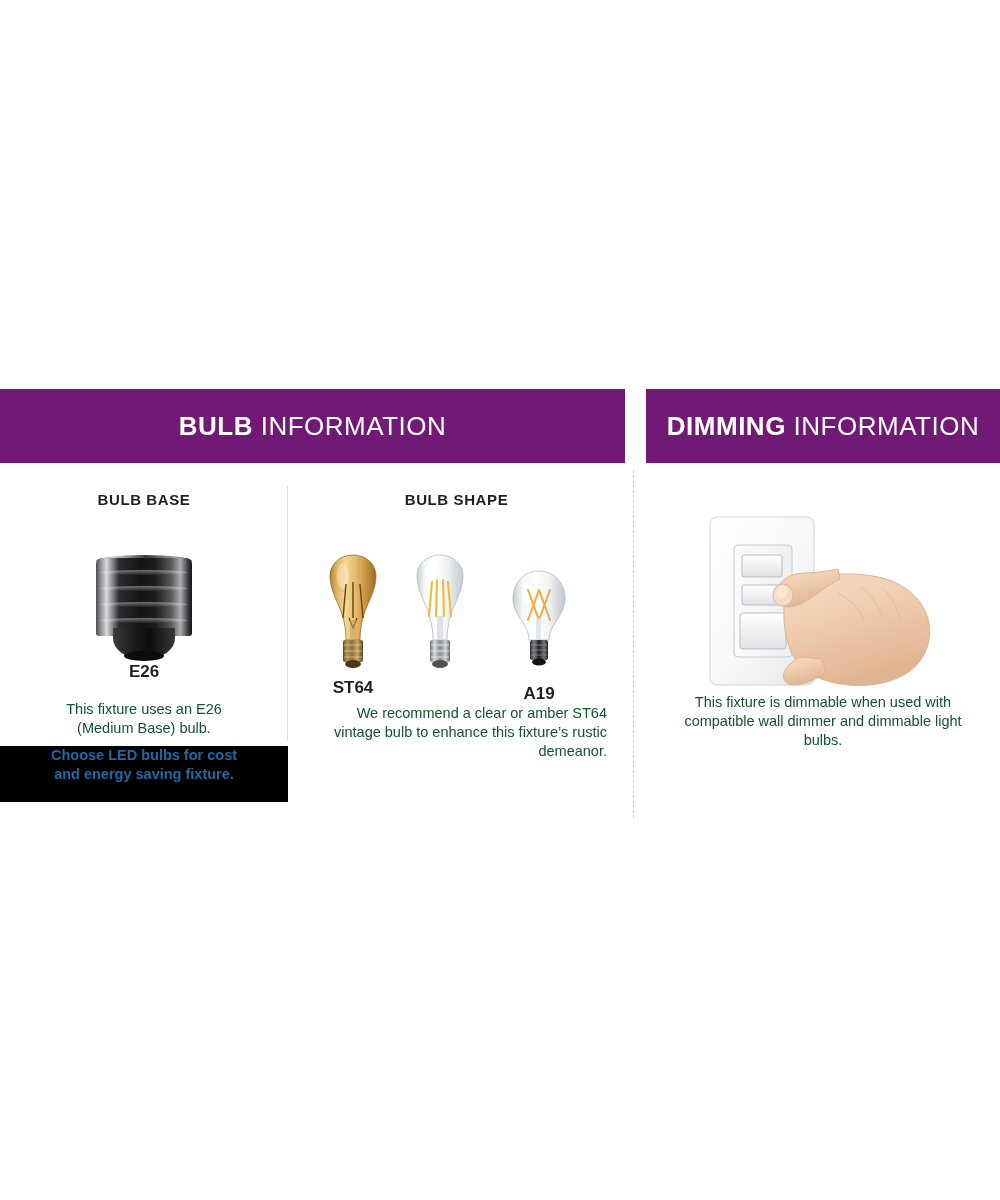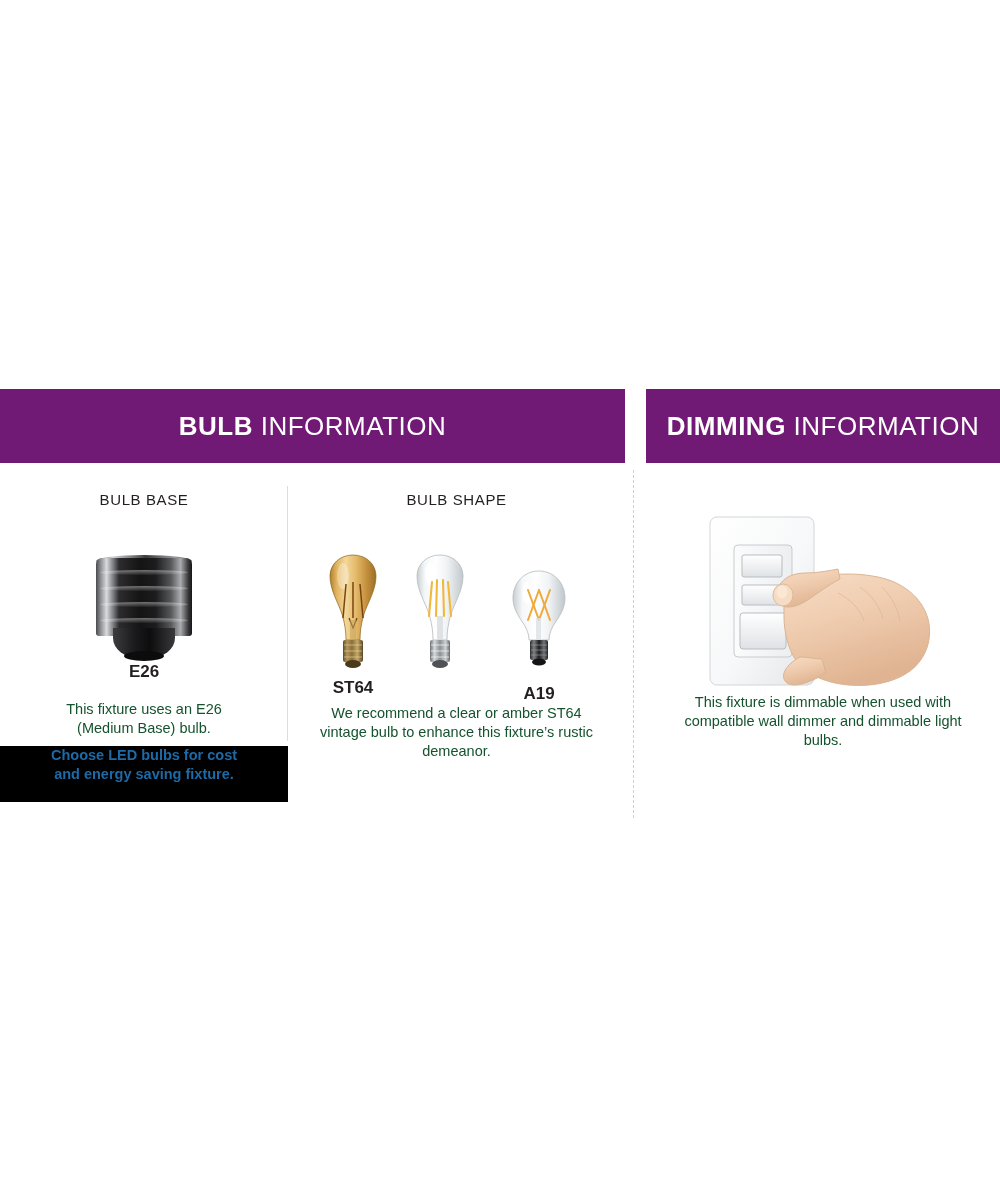--- a/index.html
+++ b/index.html
@@ -71,21 +71,21 @@
     position: absolute;
     top: 0;
     text-align: center;
   }
   .col-base  { left: 0px;   width: 288px; }
   .col-shape { left: 288px; width: 337px; }
   .col-dim   { left: 0px;   width: 354px; }
 
   .section-label {
     font-size: 15px;
-    font-weight: 400;
+    font-weight: 700;
     letter-spacing: 0.6px;
     margin: 0;
     padding-top: 28px;
     color: #231f20;
   }
 
   .figure-area {
     position: relative;
     width: 100%;
   }
@@ -375,21 +375,21 @@
           </g>
           <ellipse cx="33" cy="94" rx="7" ry="3.5" fill="#141416"></ellipse>
         </svg>
 
       </div>
 
       <p class="item-label" style="position:absolute; left:28px; top:170px; width:74px;">ST64</p>
       <p class="item-label" style="position:absolute; left:218px; top:176px; width:66px;">A19</p>
     </div>
 
-    <p class="body-text" style="margin-top:24px; padding:0 18px;">We recommend a clear or amber ST64 vintage bulb to enhance this fixture’s rustic demeanor.</p>
+    <p class="body-text" style="margin-top:24px; padding:0 18px;text-align:right;">We recommend a clear or amber ST64 vintage bulb to enhance this fixture’s rustic demeanor.</p>
   </div>
 </div>
 
 <div class="callout">
   <p class="callout-text">
     <span>Choose LED bulbs for cost</span><br>
     <span>and energy saving fixture.</span>
   </p>
 </div>
 

